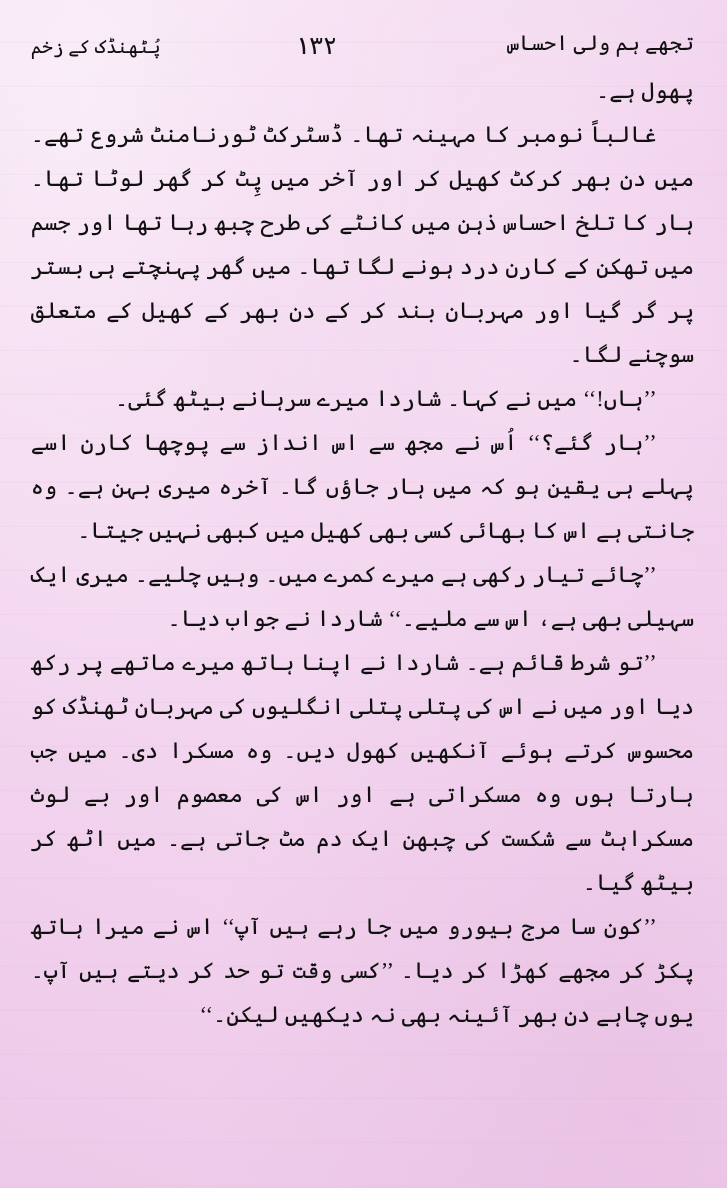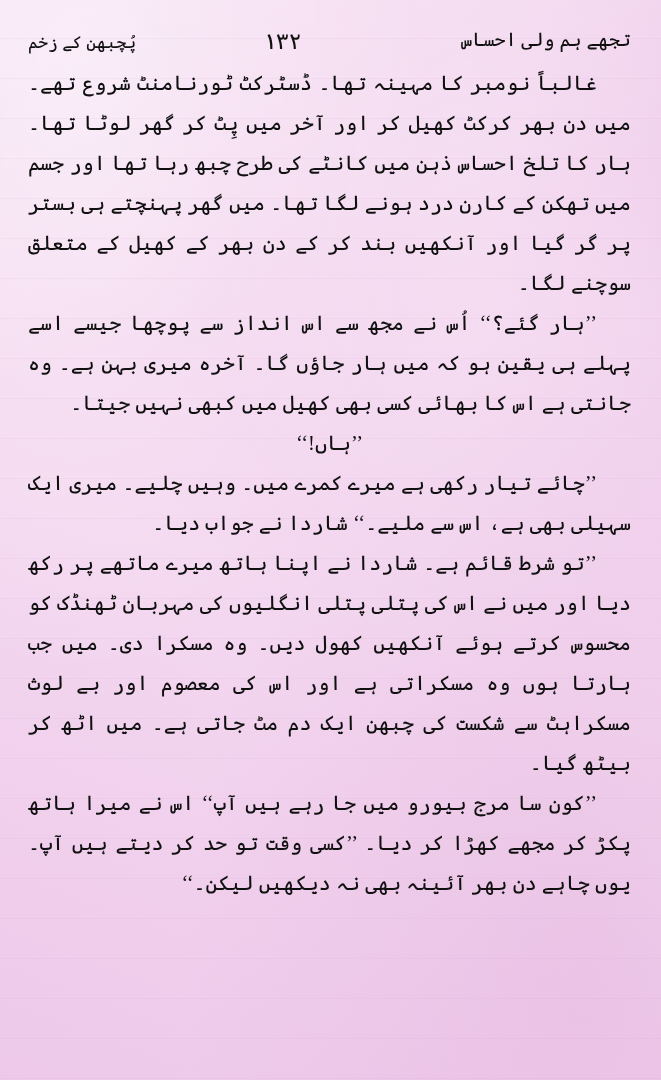--- a/index.html
+++ b/index.html
@@ -114,27 +114,28 @@
 <body>
 
 <div class="page">
   <div class="rules"></div>
 
   <div class="content">
 
     <div class="header">
       <div class="header-chapter">تجھے ہم ولی احساس</div>
       <div class="header-page-number">۱۳۲</div>
-      <div class="header-book-title">پُچبھن کے زخم</div>
+      <div class="header-book-title">پُٹھنڈک کے زخم</div>
     </div>
 
     <div class="body-text">
-      <p class="para indent">غالباً نومبر کا مہینہ تھا۔ ڈسٹرکٹ ٹورنامنٹ شروع تھے۔ میں دن بھر کرکٹ کھیل کر اور آخر میں پِٹ کر گھر لوٹا تھا۔ ہار کا تلخ احساس ذہن میں کانٹے کی طرح چبھ رہا تھا اور جسم میں تھکن کے کارن درد ہونے لگا تھا۔ میں گھر پہنچتے ہی بستر پر گر گیا اور آنکھیں بند کر کے دن بھر کے کھیل کے متعلق سوچنے لگا۔</p>
-      <p class="para indent">’’ہار گئے؟‘‘ اُس نے مجھ سے اس انداز سے پوچھا جیسے اسے پہلے ہی یقین ہو کہ میں ہار جاؤں گا۔ آخرہ میری بہن ہے۔ وہ جانتی ہے اس کا بھائی کسی بھی کھیل میں کبھی نہیں جیتا۔</p>
-      <p class="para center-last">’’ہاں!‘‘</p>
+      <p class="para">پھول ہے۔</p>
+      <p class="para indent">غالباً نومبر کا مہینہ تھا۔ ڈسٹرکٹ ٹورنامنٹ شروع تھے۔ میں دن بھر کرکٹ کھیل کر اور آخر میں پِٹ کر گھر لوٹا تھا۔ ہار کا تلخ احساس ذہن میں کانٹے کی طرح چبھ رہا تھا اور جسم میں تھکن کے کارن درد ہونے لگا تھا۔ میں گھر پہنچتے ہی بستر پر گر گیا اور مہربان بند کر کے دن بھر کے کھیل کے متعلق سوچنے لگا۔</p>
+      <p class="para indent">’’ہاں!‘‘ میں نے کہا۔ شاردا میرے سرہانے بیٹھ گئی۔</p>
+      <p class="para indent">’’ہار گئے؟‘‘ اُس نے مجھ سے اس انداز سے پوچھا کارن اسے پہلے ہی یقین ہو کہ میں ہار جاؤں گا۔ آخرہ میری بہن ہے۔ وہ جانتی ہے اس کا بھائی کسی بھی کھیل میں کبھی نہیں جیتا۔</p>
       <p class="para indent">’’چائے تیار رکھی ہے میرے کمرے میں۔ وہیں چلیے۔ میری ایک سہیلی بھی ہے، اس سے ملیے۔‘‘ شاردا نے جواب دیا۔</p>
       <p class="para indent">’’تو شرط قائم ہے۔ شاردا نے اپنا ہاتھ میرے ماتھے پر رکھ دیا اور میں نے اس کی پتلی پتلی انگلیوں کی مہربان ٹھنڈک کو محسوس کرتے ہوئے آنکھیں کھول دیں۔ وہ مسکرا دی۔ میں جب ہارتا ہوں وہ مسکراتی ہے اور اس کی معصوم اور بے لوث مسکراہٹ سے شکست کی چبھن ایک دم مٹ جاتی ہے۔ میں اٹھ کر بیٹھ گیا۔</p>
       <p class="para indent">’’کون سا مرج بیورو میں جا رہے ہیں آپ‘‘ اس نے میرا ہاتھ پکڑ کر مجھے کھڑا کر دیا۔ ’’کسی وقت تو حد کر دیتے ہیں آپ۔ یوں چاہے دن بھر آئینہ بھی نہ دیکھیں لیکن۔‘‘</p>
 
     </div>
 
   </div>
 </div>
 
 </body></html>

